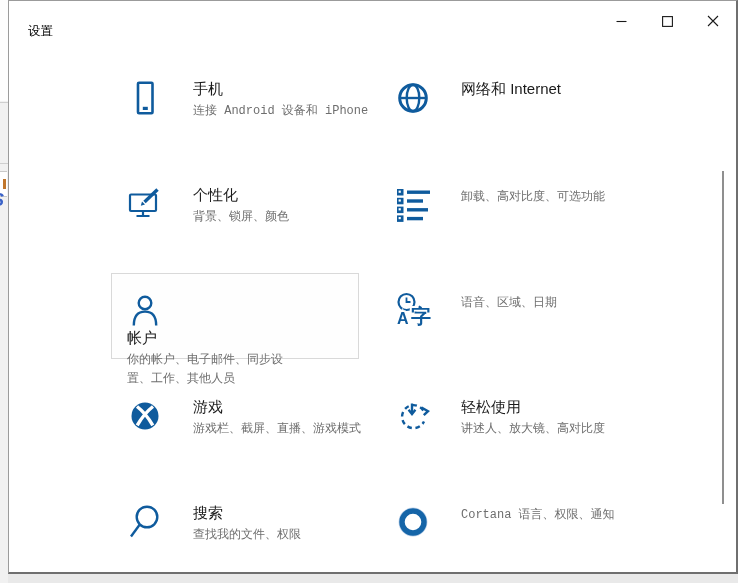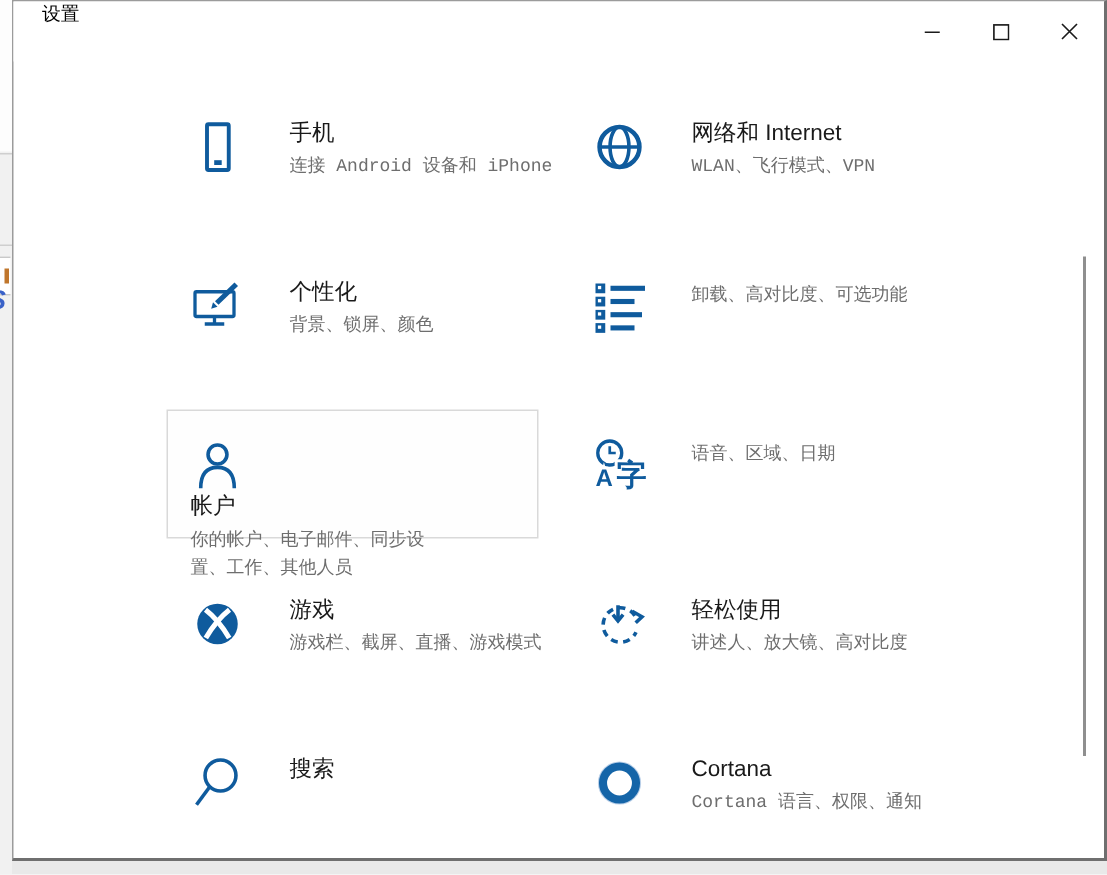--- a/index.html
+++ b/index.html
@@ -14,21 +14,21 @@
               border-top:1px solid #c9c9c9;border-bottom:1px solid #c9c9c9;}
   .sliver-orange{position:absolute;left:3px;top:179px;width:3px;height:10px;background:#c0762c;}
   .sliver-s{position:absolute;left:-8px;top:190px;width:16px;font-size:18px;font-weight:bold;
             font-style:italic;color:#3a62c8;}
 
   
   .window{position:absolute;left:8px;top:0;width:730px;height:574px;background:#fff;
           border:1px solid #9b9b9b;border-right:2px solid #6f6f6f;border-bottom:2px solid #6f6f6f;
           box-sizing:border-box;}
   .titlebar{position:absolute;left:0;top:0;right:0;height:40px;background:#fff;}
-  .win-title{position:absolute;left:19px;top:0;font-size:12.5px;color:#000;}
+  .win-title{position:absolute;left:19px;top:22px;font-size:12.5px;color:#000;}
   .controls{position:absolute;right:0;top:0;display:flex;}
   .ctrl{width:46px;height:40px;display:flex;align-items:center;justify-content:center;
         background:transparent;border:none;padding:0;cursor:default;}
   .ctrl svg{display:block;}
 
   
   .grid{position:absolute;left:102px;top:60px;display:grid;
         grid-template-columns:248px 248px;column-gap:20px;row-gap:20px;}
   .tile{width:248px;height:86px;box-sizing:border-box;display:flex;align-items:flex-start;
         padding:17px 0 0 15px;border:1px solid transparent;background:transparent;}
@@ -104,21 +104,20 @@
       <div class="tile">
         <span class="tileicon">
           <svg width="36" height="36" viewBox="0 0 36 36" class="ic">
             <circle cx="18" cy="18" r="13.3" stroke-width="3"></circle>
             <ellipse cx="18" cy="18" rx="6.3" ry="13.3" stroke-width="2.4"></ellipse>
             <line x1="4.7" y1="18" x2="31.3" y2="18" stroke-width="2.4"></line>
           </svg>
         </span>
         <div class="tiletext">
           <div class="tiletitle">网络和 Internet</div>
-          <div class="tilesub">WLAN、飞行模式、VPN</div>
         </div>
       </div>
 
       <div class="tile">
         <span class="tileicon">
           <svg width="36" height="36" viewBox="0 0 36 36" class="ic">
             <rect x="3" y="8.5" width="26" height="16.5" rx="1" stroke-width="2.2"></rect>
             <path d="M16 25 v4.5 M9.5 30 h13" stroke-width="2.2"></path>
             <path d="M30.5 3.5 L17.5 16" stroke-width="3.4"></path>
             <path d="M13.8 19.8 l1.2-4.3 3 3 z" fill="#0f5b9d" stroke="none"></path>
@@ -216,32 +215,32 @@
 
       <div class="tile">
         <span class="tileicon">
           <svg width="36" height="36" viewBox="0 0 36 36" class="ic">
             <circle cx="20" cy="13" r="10.3" stroke-width="2.4"></circle>
             <line x1="12.6" y1="20.8" x2="4" y2="32.5" stroke-width="2.4"></line>
           </svg>
         </span>
         <div class="tiletext">
           <div class="tiletitle">搜索</div>
+          <div class="tilesub">查找我的文件、权限</div>
         </div>
       </div>
 
       <div class="tile">
         <span class="tileicon">
           <svg width="36" height="36" viewBox="0 0 36 36">
             <circle cx="18" cy="18" r="13.6" fill="none" stroke="#b9cfe8" stroke-width="1.6"></circle>
             <circle cx="18" cy="18" r="11" fill="none" stroke="#1565a8" stroke-width="5.4"></circle>
           </svg>
         </span>
         <div class="tiletext">
-          <div class="tiletitle">Cortana</div>
           <div class="tilesub">Cortana 语言、权限、通知</div>
         </div>
       </div>
 
     </div>
 
     <div class="scroll-thumb"></div>
   </div>
 
 </div>

